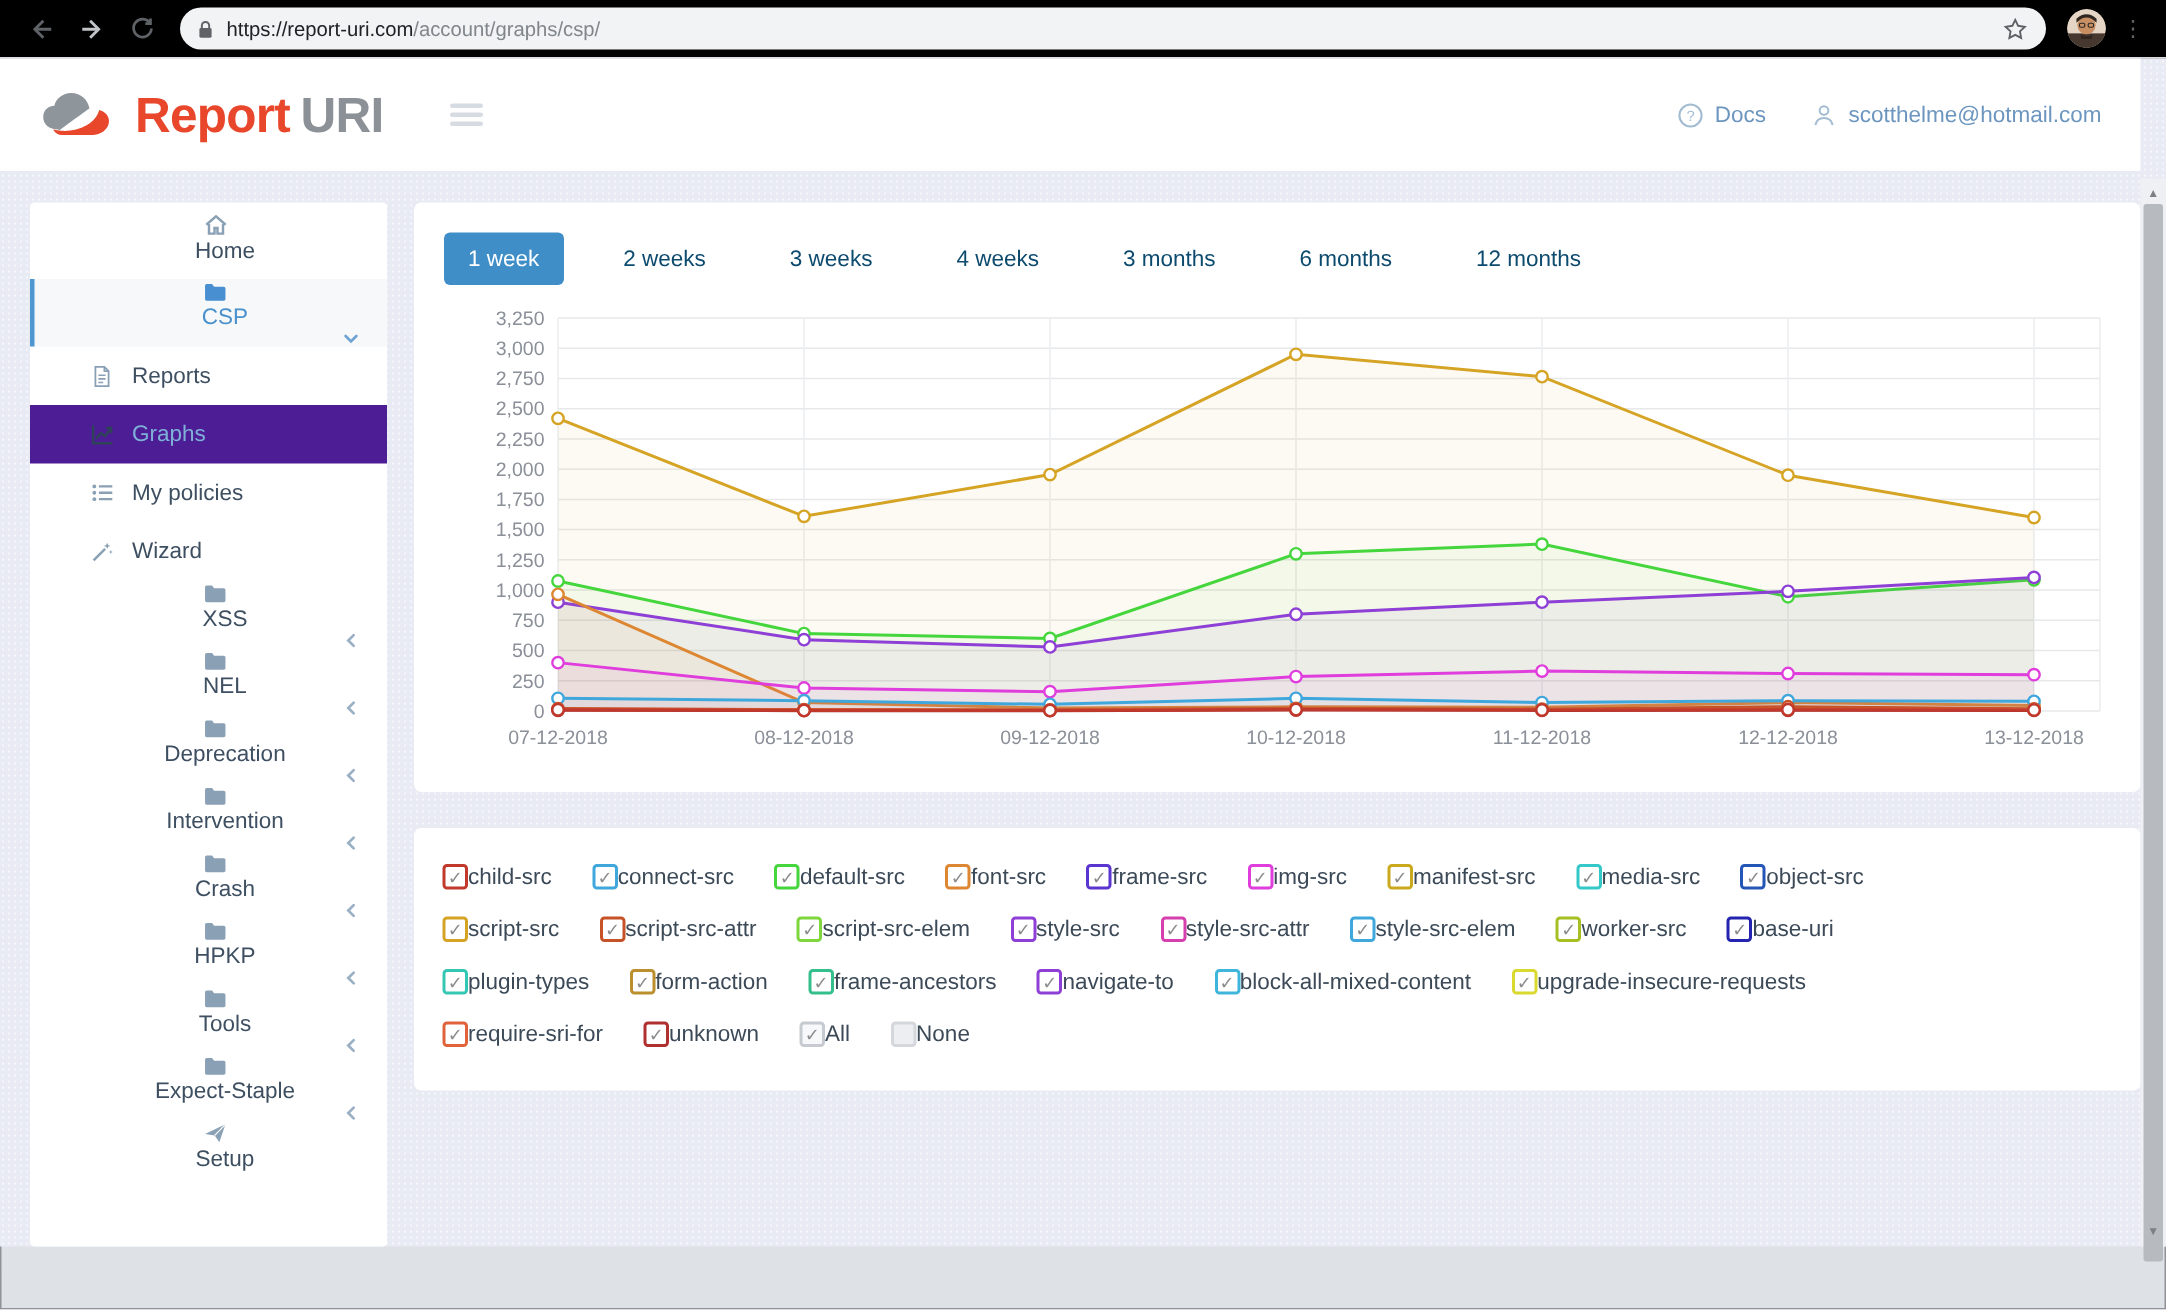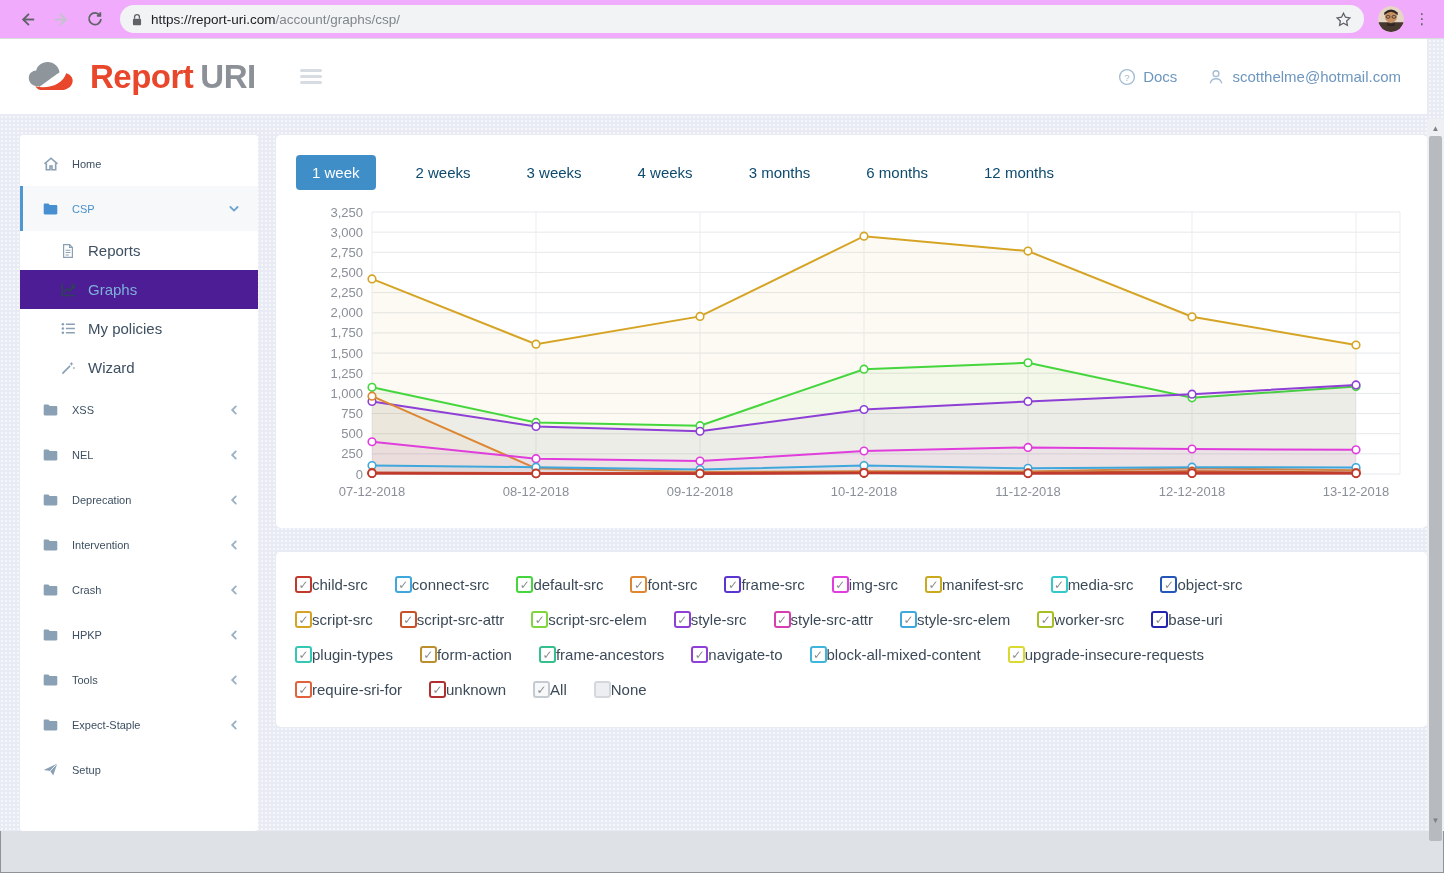--- a/index.html
+++ b/index.html
@@ -11,21 +11,21 @@
   }
   
   .titlebar{height:41px;background:#dee1e6;display:flex;align-items:flex-end;padding-left:9px;position:relative;}
   .tab{width:228px;height:34px;background:#fff;border-radius:8px 8px 0 0;display:flex;align-items:center;padding:0 8px 0 10px;}
   .tab-favicon{width:16px;height:16px;flex:0 0 auto;margin-right:8px;}
   .tab-title{font-size:12px;color:#3c4043;white-space:nowrap;overflow:hidden;flex:1;}
   .tab-close{width:17px;height:17px;border-radius:50%;display:flex;align-items:center;justify-content:center;color:#5f6368;font-size:13px;cursor:default;}
   .newtab{width:28px;height:28px;margin:0 0 3px 8px;display:flex;align-items:center;justify-content:center;color:#5f6368;font-size:19px;font-weight:bold;}
   .win-controls{position:absolute;top:0;right:1px;height:32px;display:flex;}
   .win-btn{width:46px;height:100%;display:flex;align-items:center;justify-content:center;color:#1b1b1b;font-size:13px;}
-  .toolbar{height:39px;background:#f0abfc;display:flex;align-items:center;padding:0 10px;border-bottom:1px solid #dadce0;}
+  .toolbar{height:39px;background:#000000;display:flex;align-items:center;padding:0 10px;border-bottom:1px solid #dadce0;}
   .nav-btn{width:28px;height:28px;display:flex;align-items:center;justify-content:center;margin:0 3px;color:#5f6368;}
   .nav-btn.disabled{color:#c0c3c8;}
   .urlbar{flex:1;height:28px;background:#f1f3f4;border-radius:14px;display:flex;align-items:center;padding:0 12px;margin:0 8px;}
   .url-lock{display:flex;margin-right:9px;}
   .url-text{font-size:13.5px;color:#202124;white-space:nowrap;overflow:hidden;flex:1;}
   .url-path{color:#80868b;}
   .url-star{display:flex;margin-left:8px;}
   .avatar{width:26px;height:26px;border-radius:50%;overflow:hidden;margin:0 6px;flex:0 0 auto;}
   .menu-dots{width:24px;height:24px;display:flex;align-items:center;justify-content:center;color:#5f6368;font-size:15px;letter-spacing:0;}
   
@@ -39,21 +39,21 @@
   .logo-report{color:#e8472b;}
   .logo-uri{color:#8b9196;margin-left:7px;}
   .hamburger{margin-left:38px;display:flex;flex-direction:column;gap:3px;padding:6px;}
   .hamburger span{display:block;width:22px;height:3px;border-radius:2px;background:#d7dbe2;}
   .header-right{margin-left:auto;display:flex;align-items:center;gap:30px;}
   .header-link{display:flex;align-items:center;gap:7px;color:#6d96bf;font-size:15px;}
   .header-link .hl-icon{color:#a3bcd2;display:flex;}
   
   .content{display:flex;padding:21px 0 0 20px;align-items:flex-start;height:717px;}
   .sidebar{width:238px;background:#fff;border-radius:3px;flex:0 0 auto;height:100%;overflow:hidden;padding-top:6px;}
-  .nav-item{height:45px;display:flex;align-items:center;padding-left:22px;font-size:11px;color:#3d4f61;cursor:default;}
+  .nav-item{height:45px;display:flex;align-items:center;padding-left:22px;font-size:15px;color:#3d4f61;cursor:default;flex-direction:column;}
   .nav-item .nav-icon{width:18px;display:flex;margin-right:12px;color:#8aa0b5;}
   .nav-item .nav-chevron{margin-left:auto;margin-right:18px;color:#9ab0c4;display:flex;}
   .nav-item.nav-active{background:#f6f8fa;border-left:3px solid #4e97d1;padding-left:19px;color:#4a90cb;}
   .nav-item.nav-active .nav-icon{color:#478fd1;}
   .nav-item.nav-active .nav-chevron{color:#6fa3d1;}
   .nav-sub{height:39px;display:flex;align-items:center;padding-left:40px;font-size:15px;color:#3d4f61;}
   .nav-sub .nav-icon{width:17px;display:flex;margin-right:11px;color:#8aa0b5;}
   .nav-sub.nav-sub-active{background:#4c1d95;color:#7fb0d8;}
   .nav-sub.nav-sub-active .nav-icon{color:#2e4357;}
   .main-col{flex:1;margin-left:18px;height:100%;}

